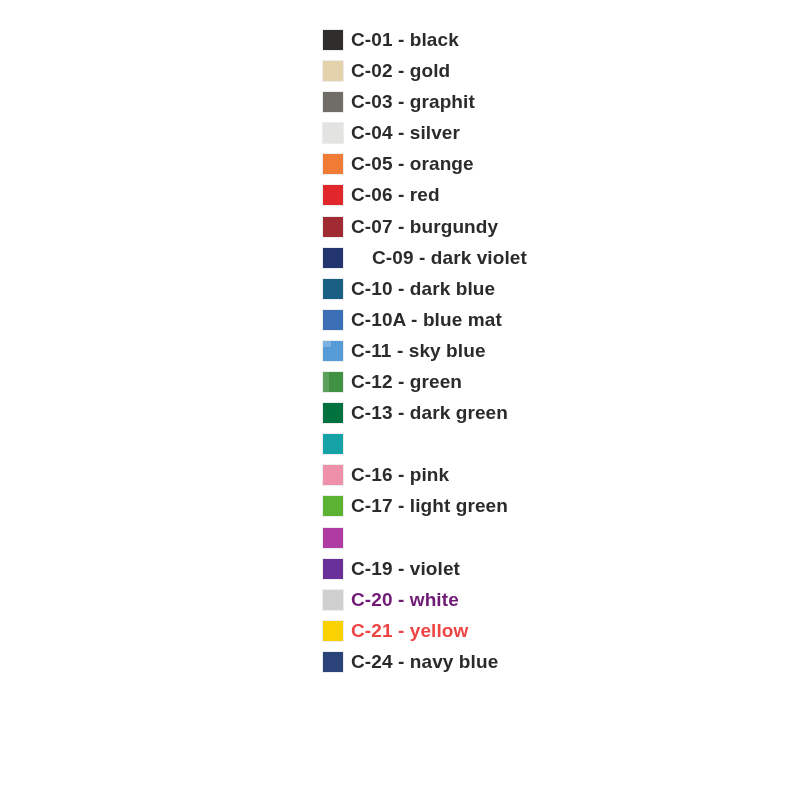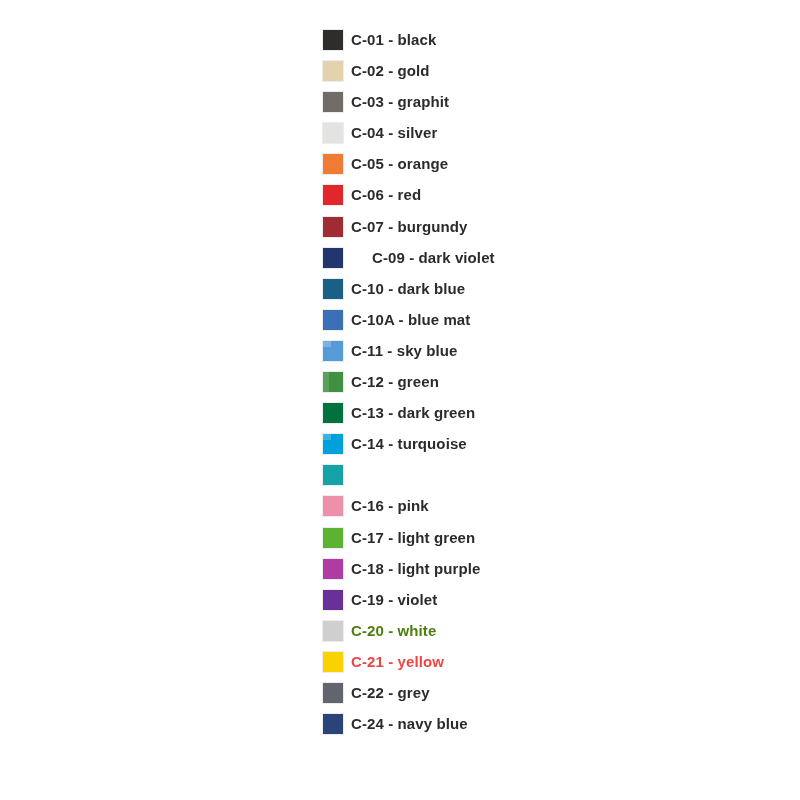--- a/index.html
+++ b/index.html
@@ -63,21 +63,21 @@
   .swatch.patch-left::after {
     top: 0;
     left: 0;
     width: 30%;
     height: 100%;
     background: rgba(255,255,255,0.14);
   }
 
   .swatch-label {
     margin-left: 7px;
-    font-size: 15px;
+    font-size: 19px;
     font-weight: bold;
     color: #2b2b2b;
     letter-spacing: 0.1px;
     white-space: nowrap;
     line-height: 22px;
   }
 </style>
 </head>
 <body style="background: rgb(255, 255, 255);">
 
@@ -129,52 +129,43 @@
       </li>
       <li class="legend-row">
         <span class="swatch has-patch patch-left" style="background: rgb(65, 145, 67); border-color: rgb(236, 236, 236);"></span>
         <span class="swatch-label" style="color: rgb(43, 43, 43);">C-12 - green</span>
       </li>
       <li class="legend-row">
         <span class="swatch" style="background: rgb(0, 113, 63); border-color: rgb(236, 236, 236);"></span>
         <span class="swatch-label" style="color: rgb(43, 43, 43);">C-13 - dark green</span>
       </li>
       <li class="legend-row">
-        <span class="swatch has-patch" style="background: rgb(0, 160, 220); border-color: rgb(236, 236, 236);"></span>
-        <span class="swatch-label" style="color: rgb(43, 43, 43);">C-14 - turquoise</span>
-      </li>
-      <li class="legend-row">
         <span class="swatch" style="background: rgb(22, 163, 168); border-color: rgb(236, 236, 236);"></span>
       </li>
       <li class="legend-row">
         <span class="swatch" style="background: rgb(239, 144, 171); border-color: rgb(236, 236, 236);"></span>
         <span class="swatch-label" style="color: rgb(43, 43, 43);">C-16 - pink</span>
       </li>
       <li class="legend-row">
         <span class="swatch" style="background: rgb(92, 179, 51); border-color: rgb(236, 236, 236);"></span>
         <span class="swatch-label" style="color: rgb(43, 43, 43);">C-17 - light green</span>
       </li>
       <li class="legend-row">
         <span class="swatch" style="background: rgb(174, 60, 163); border-color: rgb(236, 236, 236);"></span>
-        <span class="swatch-label" style="color: rgb(43, 43, 43);">C-18 - light purple</span>
       </li>
       <li class="legend-row">
         <span class="swatch" style="background: rgb(105, 48, 154); border-color: rgb(236, 236, 236);"></span>
         <span class="swatch-label" style="color: rgb(43, 43, 43);">C-19 - violet</span>
       </li>
       <li class="legend-row">
         <span class="swatch" style="background: rgb(207, 207, 207); border-color: rgb(236, 236, 236);"></span>
-        <span class="swatch-label" style="color: #4d7c0f;">C-20 - white</span>
+        <span class="swatch-label" style="color: #701a75;">C-20 - white</span>
       </li>
       <li class="legend-row">
         <span class="swatch" style="background: rgb(250, 210, 2); border-color: rgb(236, 236, 236);"></span>
         <span class="swatch-label" style="color: #ef4444;">C-21 - yellow</span>
-      </li>
-      <li class="legend-row">
-        <span class="swatch" style="background: rgb(99, 101, 110); border-color: rgb(236, 236, 236);"></span>
-        <span class="swatch-label" style="color: rgb(43, 43, 43);">C-22 - grey</span>
       </li>
       <li class="legend-row">
         <span class="swatch" style="background: rgb(42, 67, 121); border-color: rgb(236, 236, 236);"></span>
         <span class="swatch-label" style="color: rgb(43, 43, 43);">C-24 - navy blue</span>
       </li>
     </ul>
 </div>
 
 </body></html>

